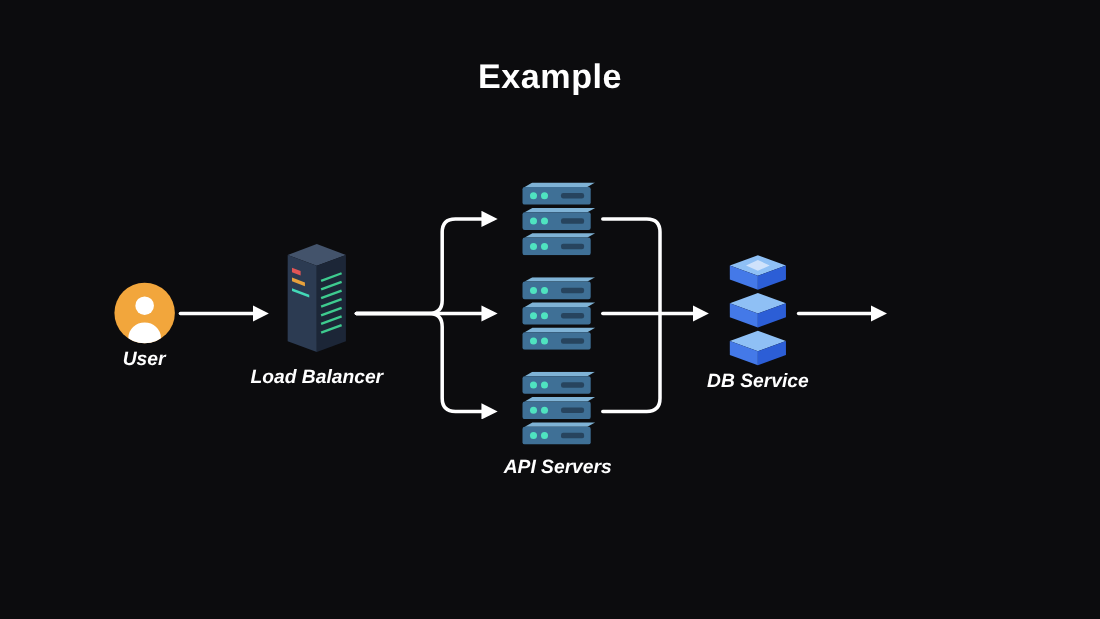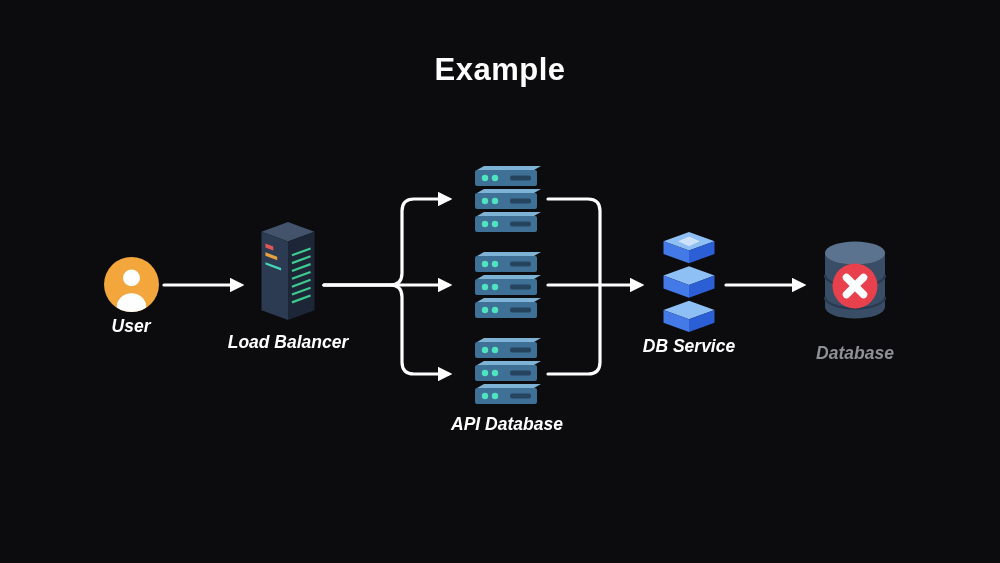--- a/index.html
+++ b/index.html
@@ -173,21 +173,21 @@
   <div class="node node-api">
     <svg class="server-icon" width="70" height="66" viewBox="0 0 70 66">
         <use href="#server-unit"></use>
       </svg>
     <svg class="server-icon" width="70" height="66" viewBox="0 0 70 66">
         <use href="#server-unit"></use>
       </svg>
     <svg class="server-icon" width="70" height="66" viewBox="0 0 70 66">
         <use href="#server-unit"></use>
       </svg>
-    <div class="label">API Database</div>
+    <div class="label">API Servers</div>
   </div>
 
   <div class="node node-db">
     <svg class="icon" width="60" height="104" viewBox="0 0 60 106">
       <g>
         <polygon points="30,2 56,11.5 30,21 4,11.5" class="c-cube-top"></polygon>
         <polygon points="30,6.5 41,11.5 30,16.5 19,11.5" class="c-diamond"></polygon>
         <polygon points="4,11.5 30,21 30,34 4,24.5" class="c-cube-left"></polygon>
         <polygon points="56,11.5 30,21 30,34 56,24.5" class="c-cube-right"></polygon>
       </g>
@@ -198,28 +198,14 @@
       </g>
       <g transform="translate(0,70)">
         <polygon points="30,2 56,11.5 30,21 4,11.5" class="c-cube-top"></polygon>
         <polygon points="4,11.5 30,21 30,34 4,24.5" class="c-cube-left"></polygon>
         <polygon points="56,11.5 30,21 30,34 56,24.5" class="c-cube-right"></polygon>
       </g>
     </svg>
     <div class="label">DB Service</div>
   </div>
 
-  <div class="node node-database">
-    <svg class="icon" width="66" height="92" viewBox="0 0 66 92">
-      <path d="M3 14 V68 A30 11.5 0 0 0 63 68 V14 Z" class="c-db-body"></path>
-      <ellipse cx="33" cy="14" rx="30" ry="11.5" class="c-db-top"></ellipse>
-      <path d="M3 36 A30 11.5 0 0 0 63 36" class="c-band"></path>
-      <path d="M3 58 A30 11.5 0 0 0 63 58" class="c-band"></path>
-      <circle cx="33" cy="47" r="22.5" class="c-red"></circle>
-      <g class="c-x">
-        <line x1="24.5" y1="38.5" x2="41.5" y2="55.5"></line>
-        <line x1="41.5" y1="38.5" x2="24.5" y2="55.5"></line>
-      </g>
-    </svg>
-    <div class="label">Database</div>
-  </div>
 
 </div>
 
 </body></html>

